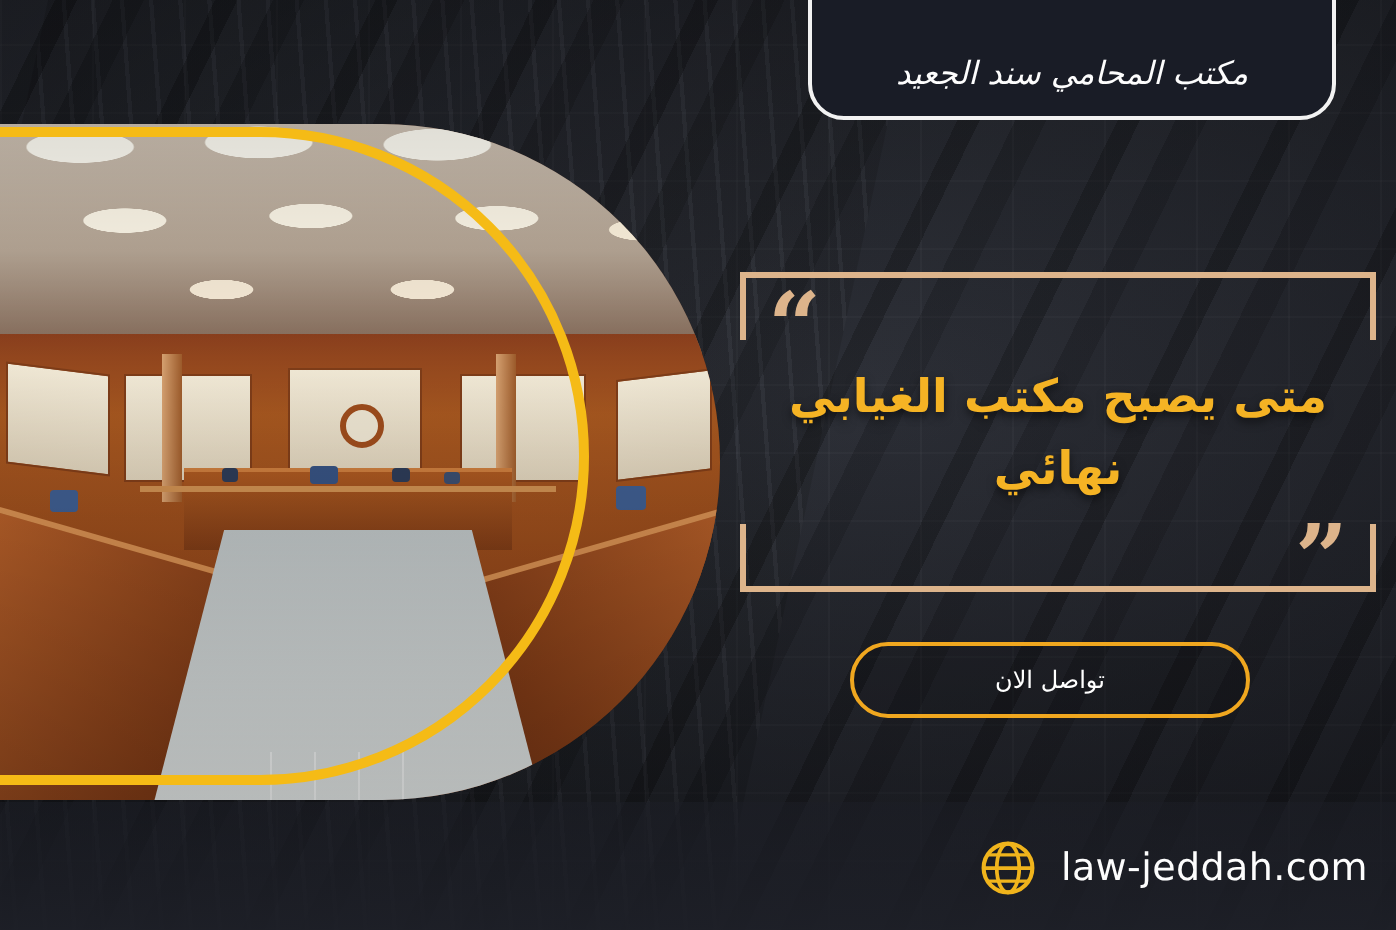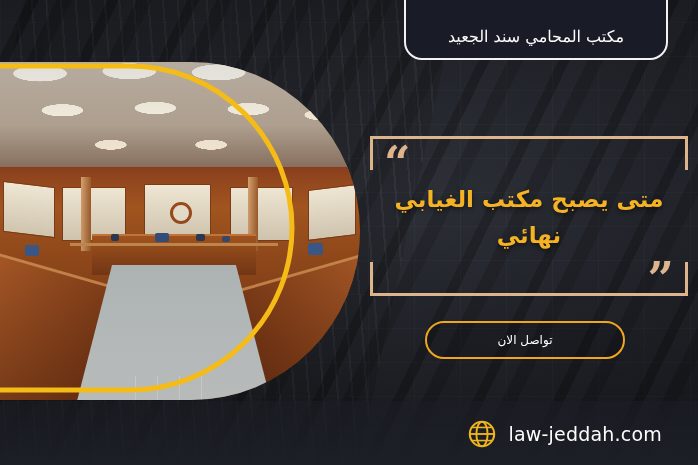--- a/index.html
+++ b/index.html
@@ -61,20 +61,21 @@
     border:2px solid #f2f2f2;
     border-radius:18px;
     display:flex;align-items:flex-end;justify-content:center;
     padding-bottom:12px;
     z-index:6;
   }
   .logo-text{
     color:#fdfdfd;
     font-size:16px;
     font-family:"DejaVu Serif","Liberation Serif",serif;
+    font-style:italic;
     letter-spacing:.5px;
     direction:rtl;
     white-space:nowrap;
   }
 
   
   .photo-wrap{
     position:absolute;left:-12px;top:62px;
     width:372px;height:338px;
     border-radius:0 190px 190px 0;
@@ -187,21 +188,21 @@
     display:flex;align-items:center;justify-content:center;
     color:#ffffff;font-size:12px;direction:rtl;
     background:rgba(0,0,0,.12);
     z-index:6;cursor:pointer;
   }
 
   
   .footer{
     position:absolute;left:0;right:0;bottom:0;height:62px;
     display:flex;align-items:center;justify-content:flex-end;
-    gap:26px;padding-right:36px;
+    gap:26px;padding-right:14px;
     z-index:7;
   }
   .contact{display:flex;align-items:center;gap:11px;}
   .contact-text{color:#fdfdfd;font-size:19px;letter-spacing:.2px;}
   .ico{width:30px;height:30px;flex:0 0 30px;}
 </style>
 </head>
 <body>
 
 <div id="poster">

